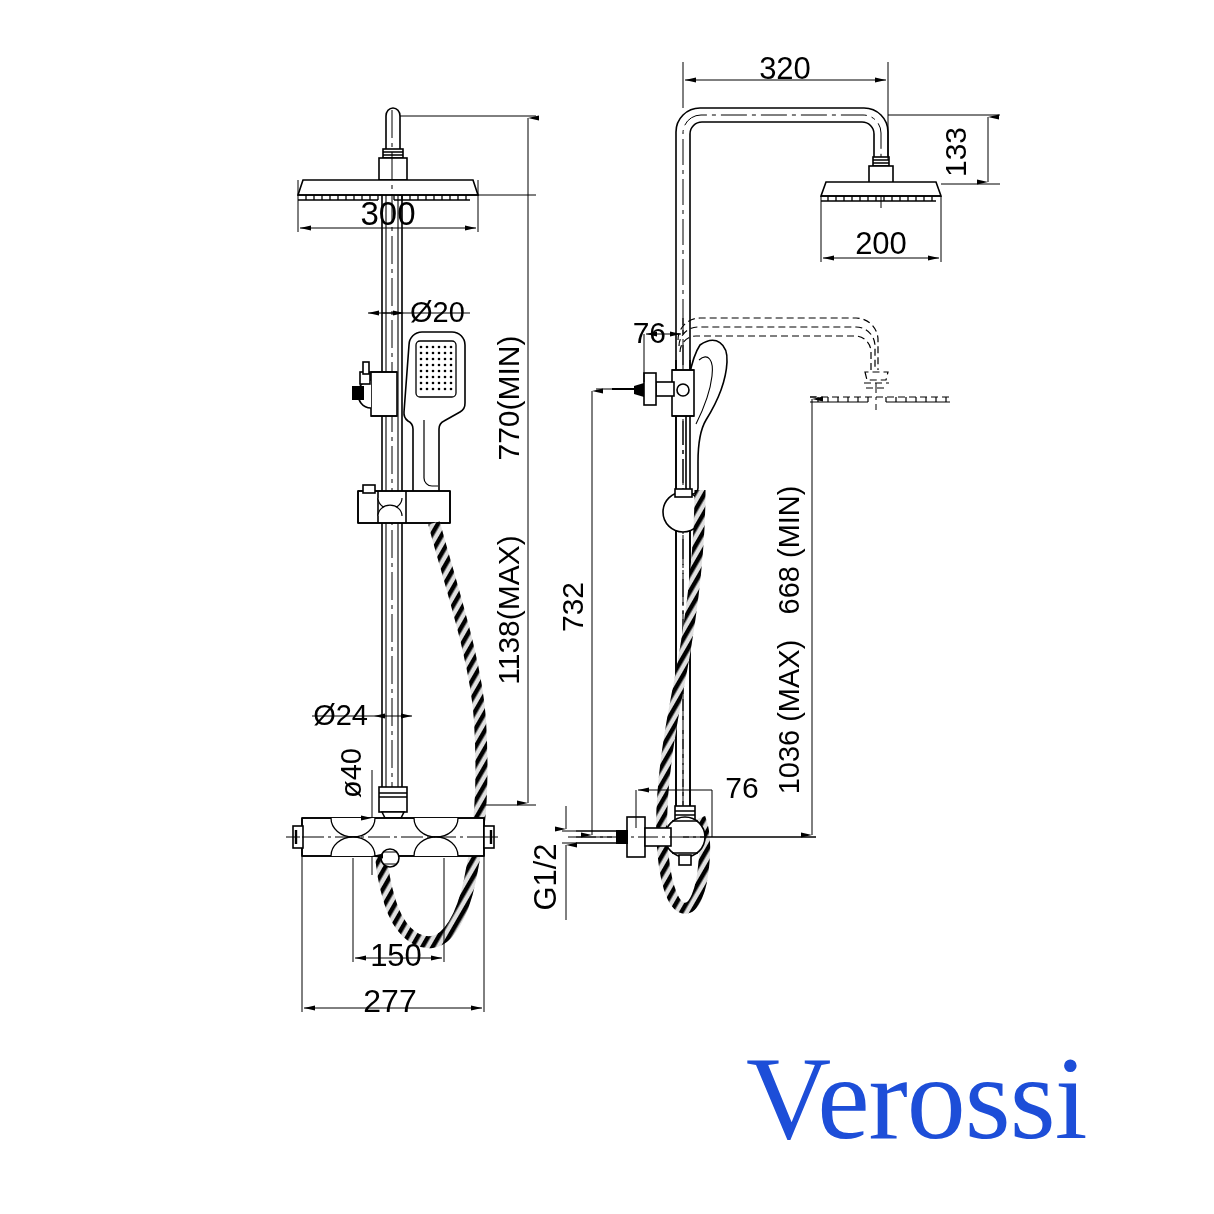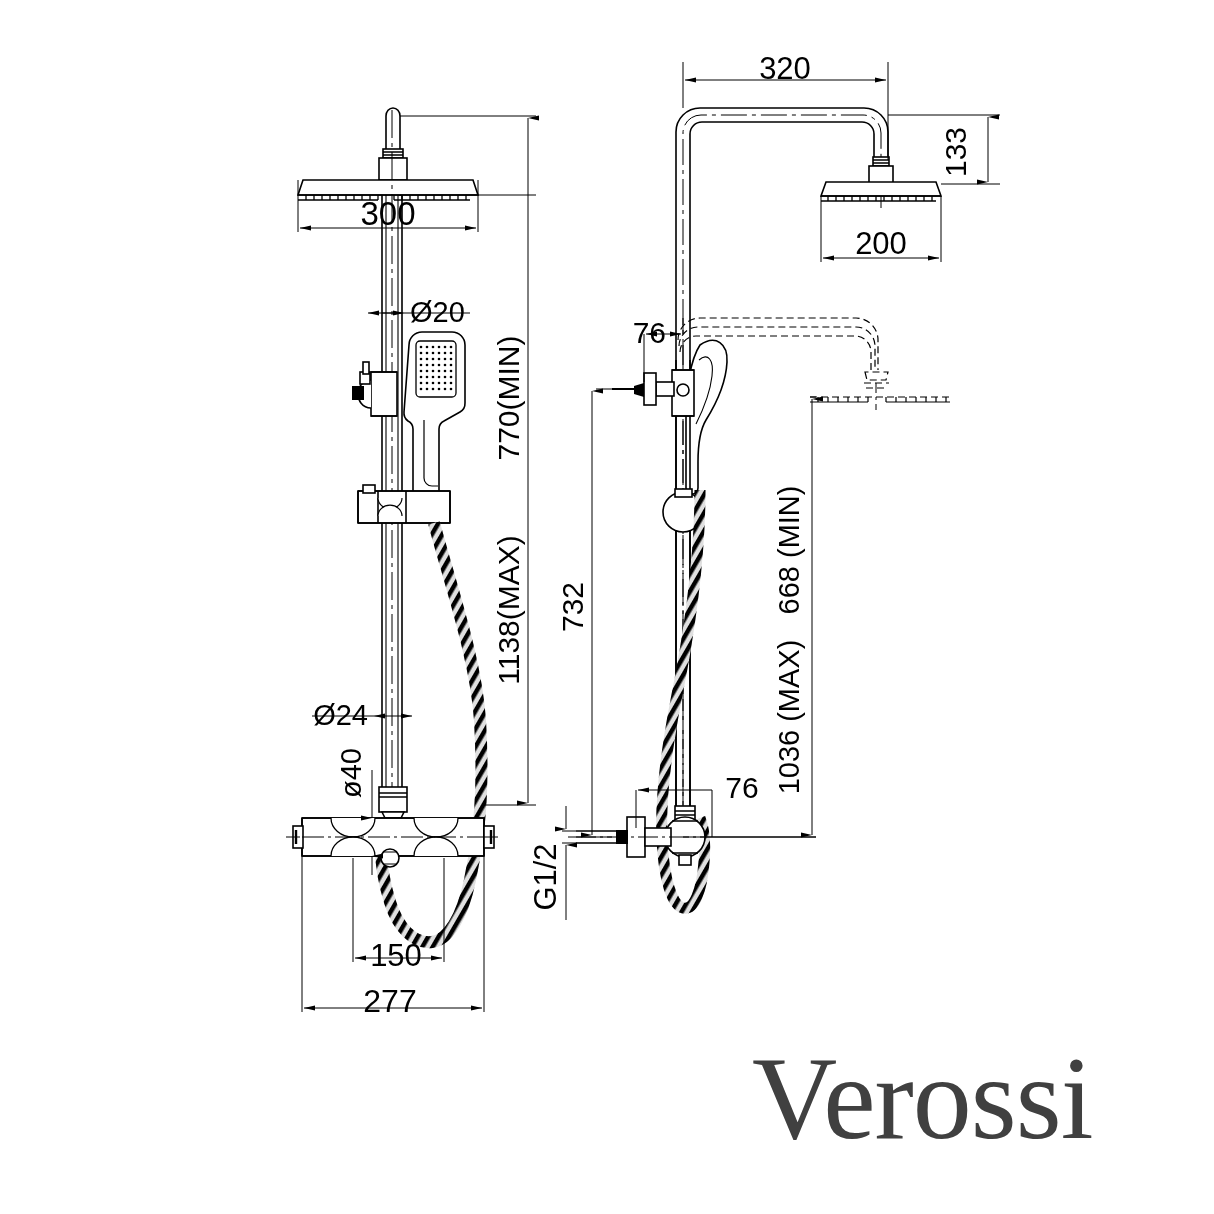--- a/index.html
+++ b/index.html
@@ -2,26 +2,25 @@
 <html><head>
 <meta charset="utf-8">
 <style>
   html,body{margin:0;padding:0;background:#ffffff;}
   body{width:1214px;height:1214px;font-family:"Liberation Sans",sans-serif;position:relative;overflow:hidden;}
   #stage{position:absolute;left:0;top:0;width:1214px;height:1214px;}
   svg{display:block;}
   .logo{
     position:absolute;
     font-family:"Liberation Serif","DejaVu Serif",serif;
-    color:#404040;
+    color:#1d4ed8;
     font-size:118px;
     letter-spacing:-1px;
     line-height:1;
     white-space:nowrap;
-    margin-left:6px;
   }
 </style>
 </head>
 <body>
 
 <div id="stage">
 <svg width="1214" height="1214" viewBox="0 0 1214 1214" xmlns="http://www.w3.org/2000/svg">
   <rect x="0" y="0" width="1214" height="1214" fill="#ffffff"></rect>
 
   <defs>

